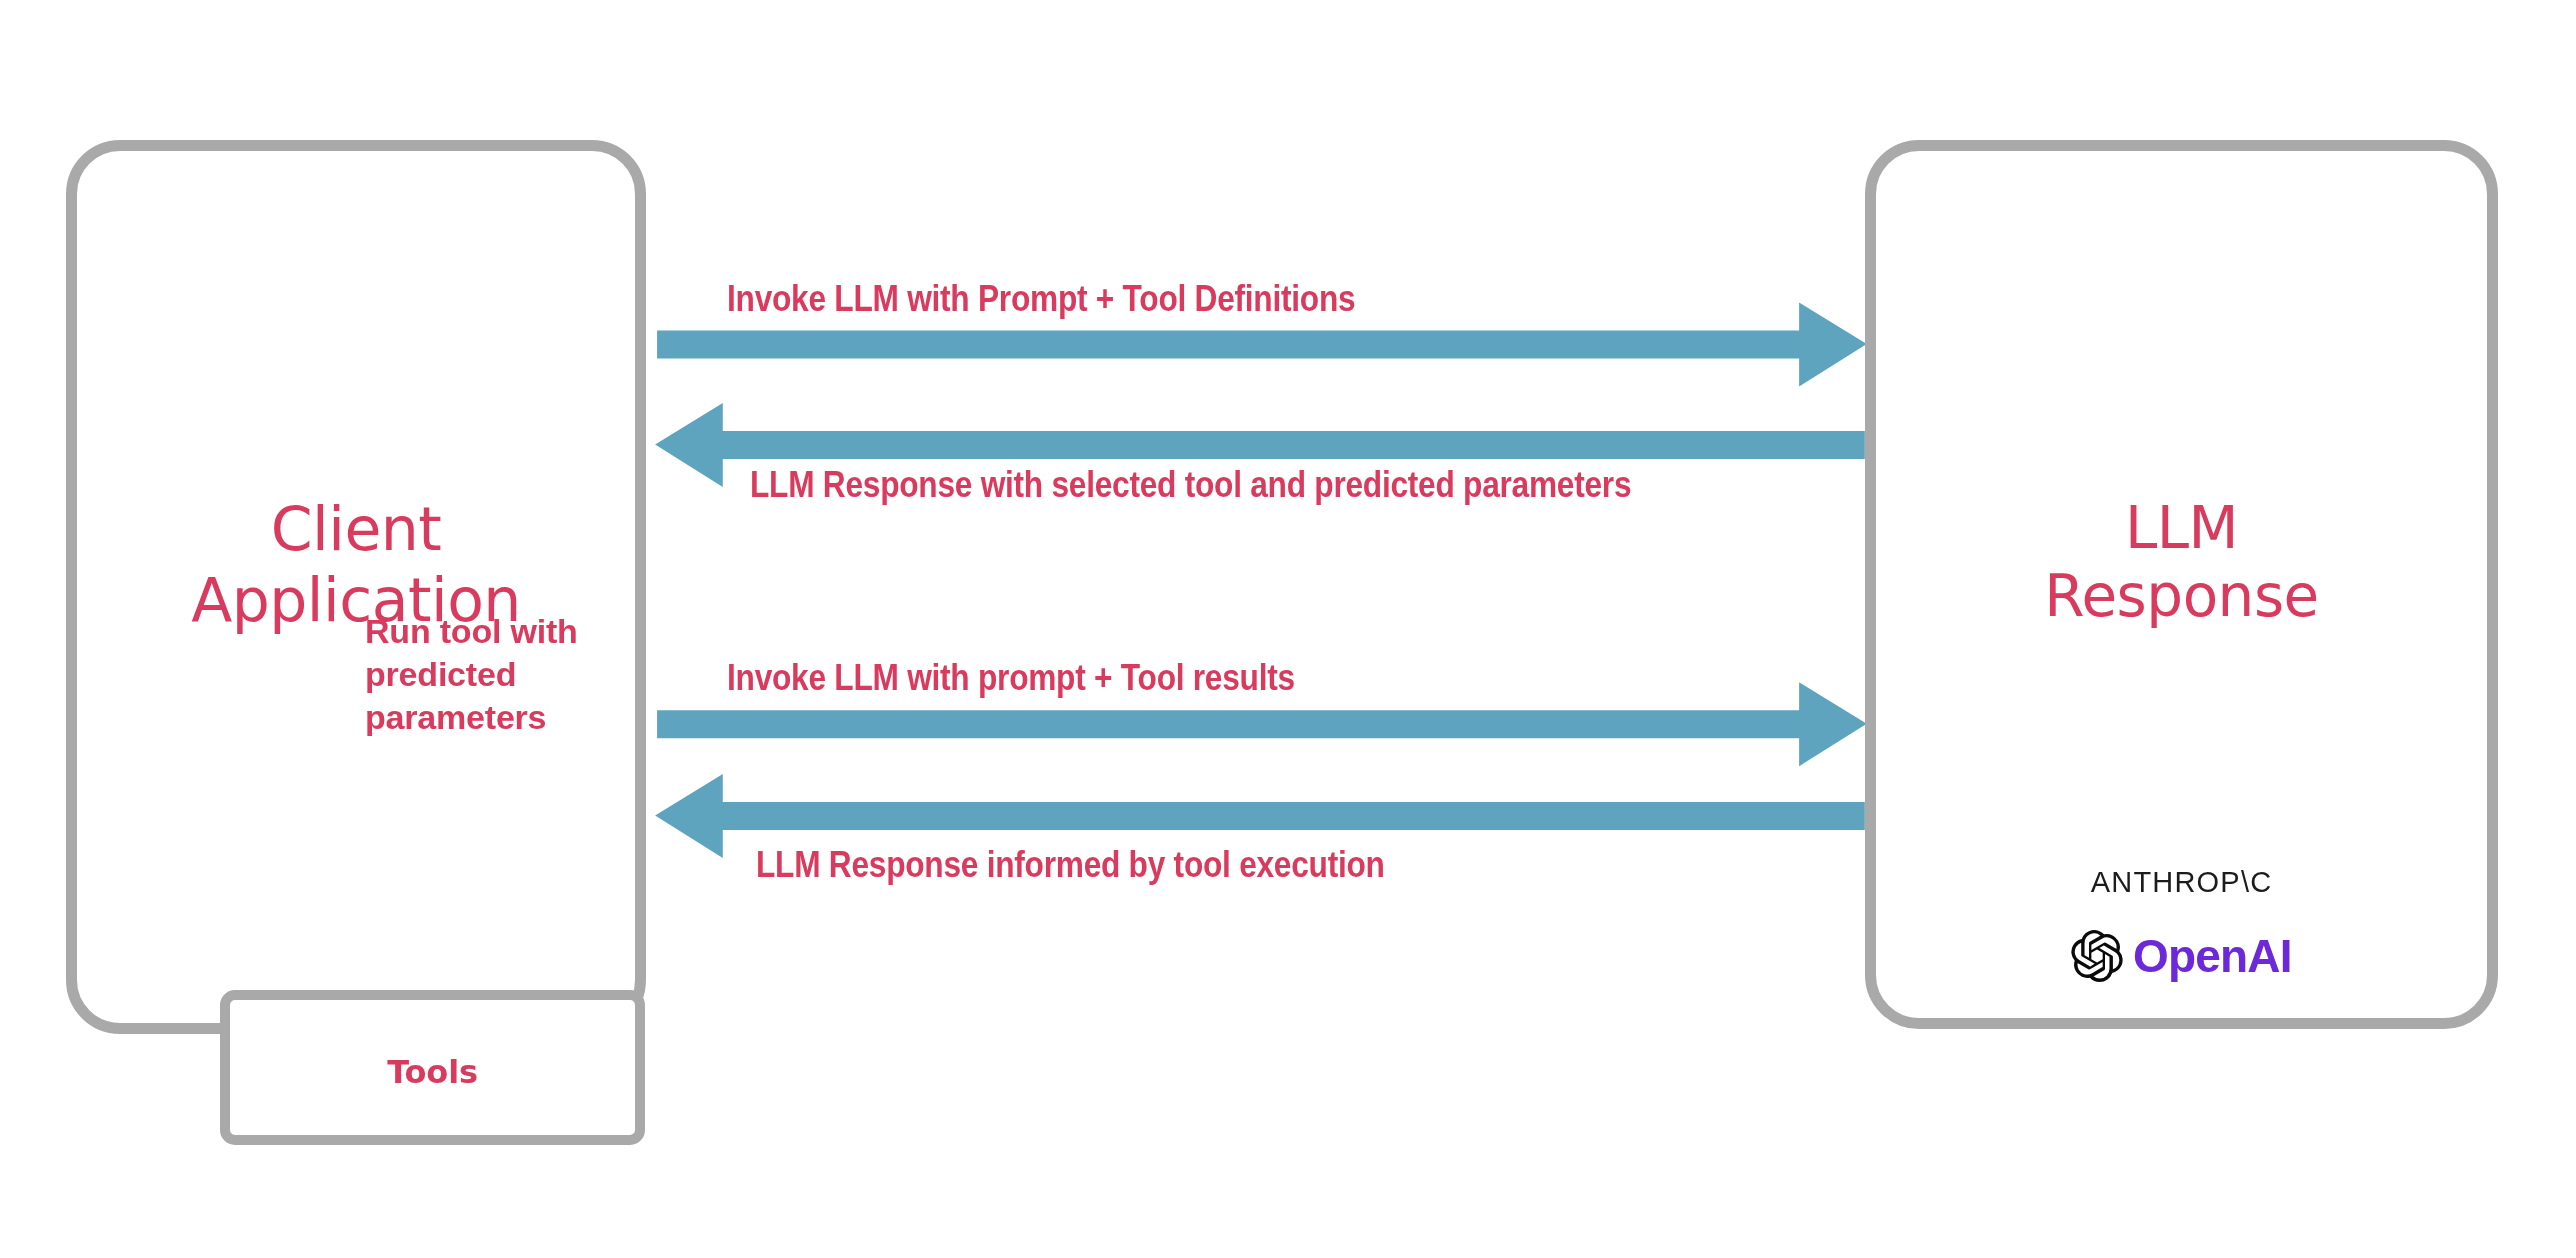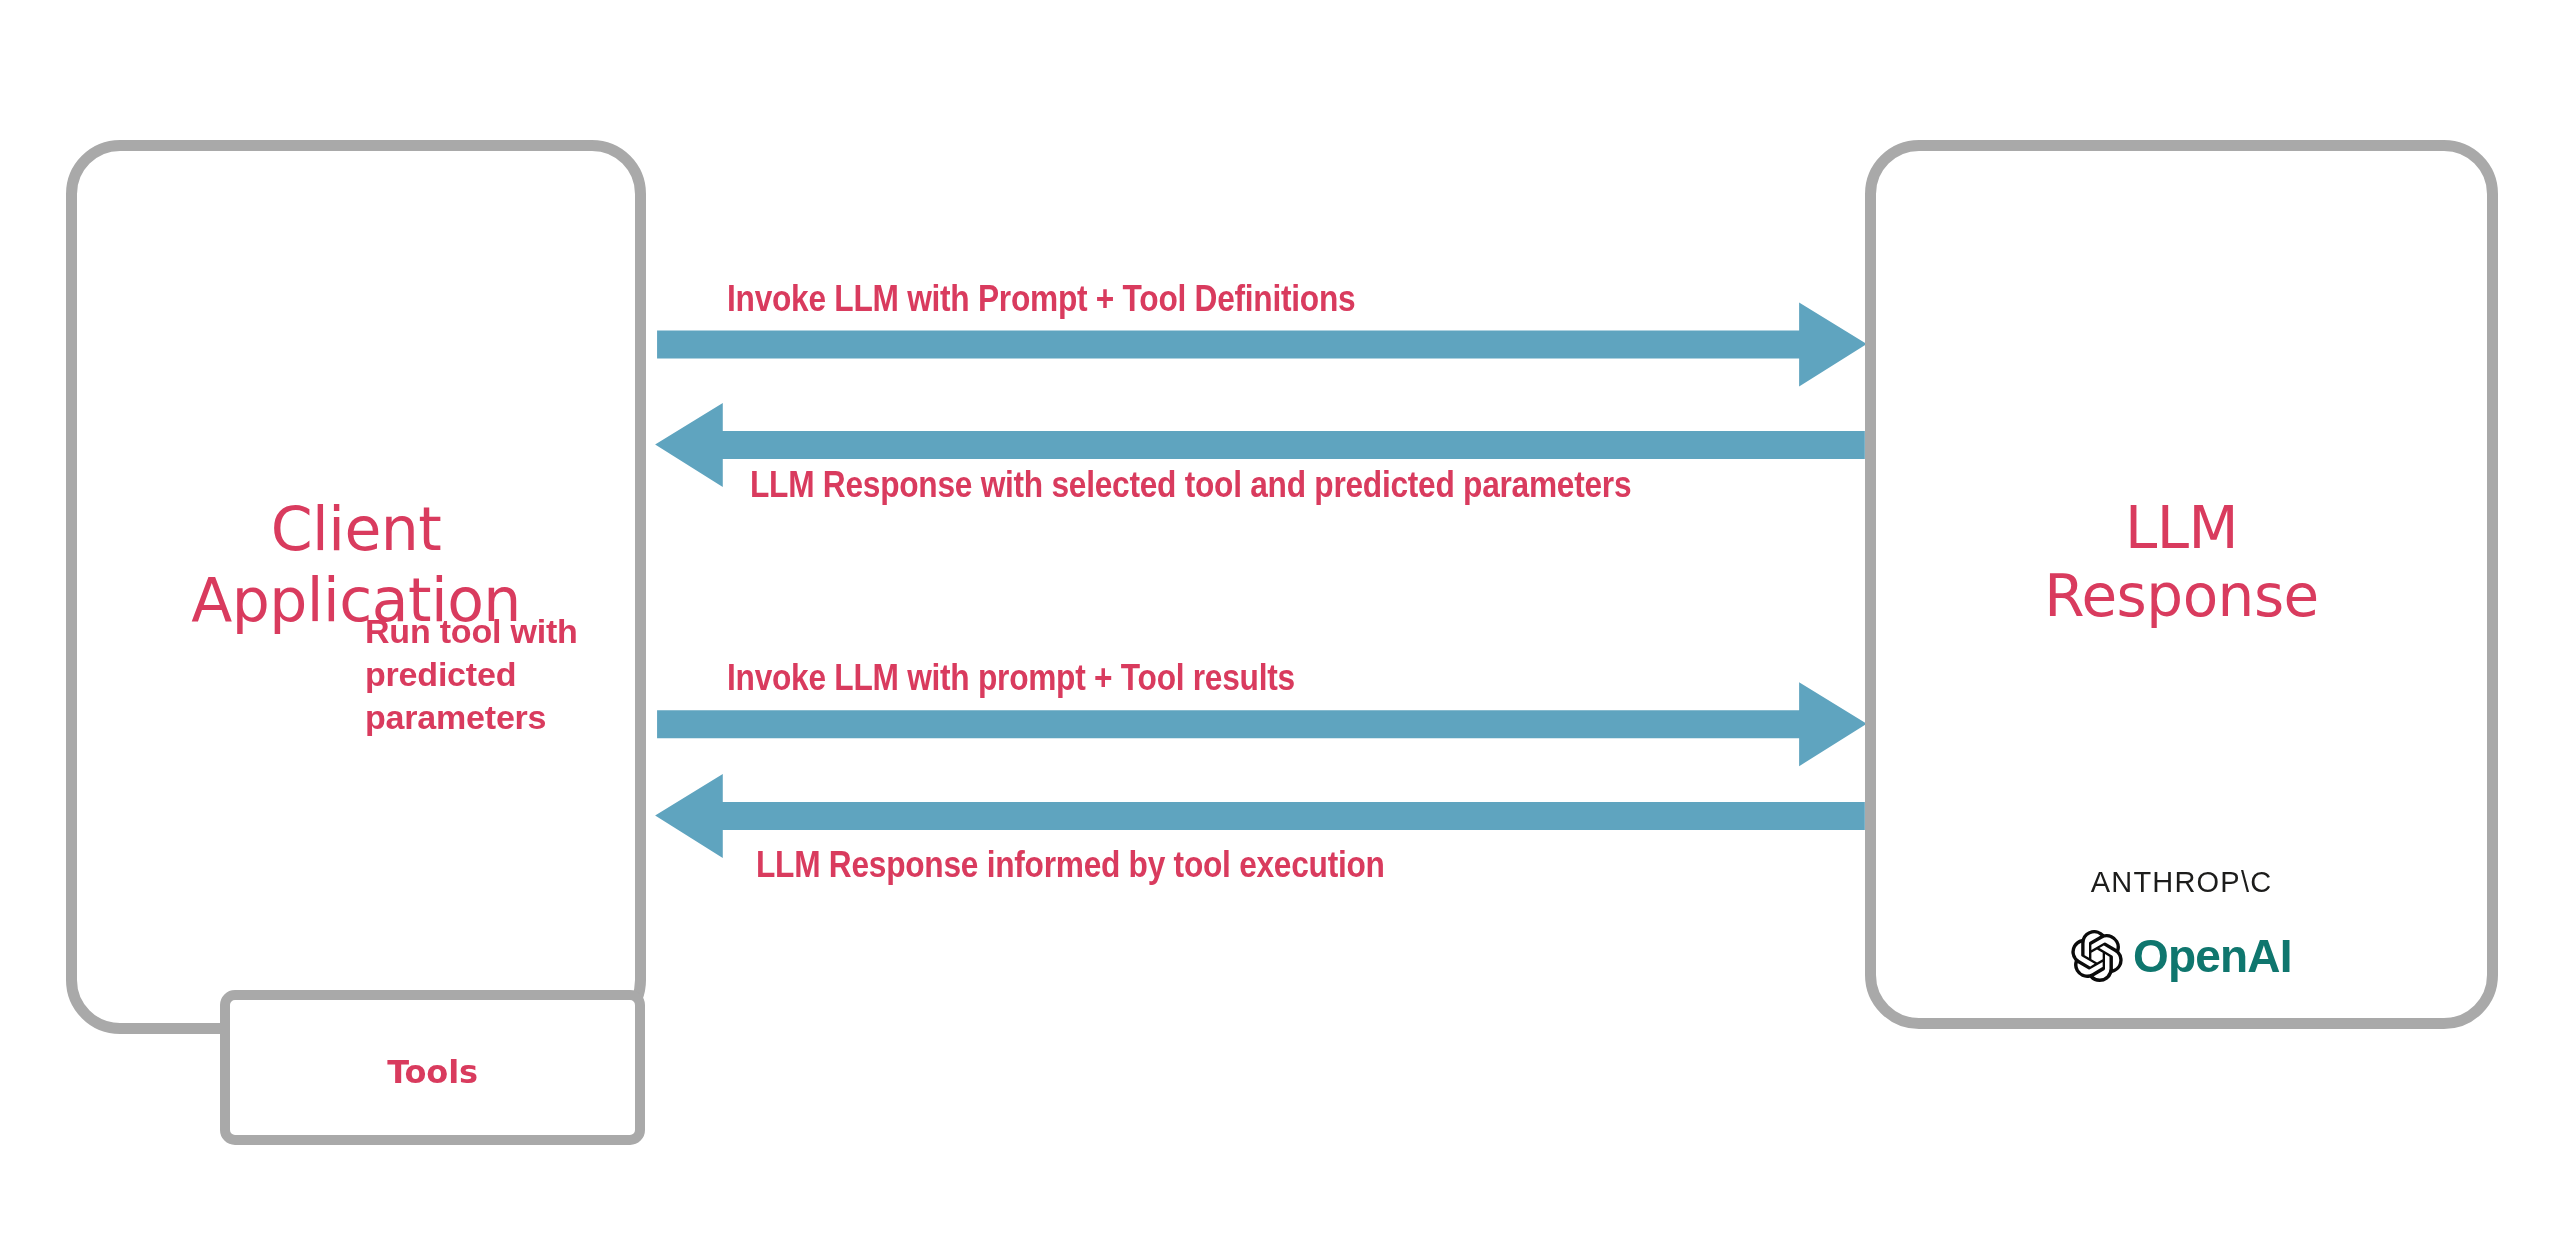--- a/index.html
+++ b/index.html
@@ -159,21 +159,21 @@
     left: 0;
     right: 0;
     top: 779px;
     display: flex;
     align-items: center;
     justify-content: center;
     gap: 9.7px;
   }
 
   #openai-wordmark {
-    color: #0f766e;
+    color: #6d28d9;
     font-family: "Liberation Sans", sans-serif;
     font-size: 46px;
     font-weight: 700;
     letter-spacing: -0.8px;
     line-height: 1;
   }
 </style>
 </head>
 <body>
 

